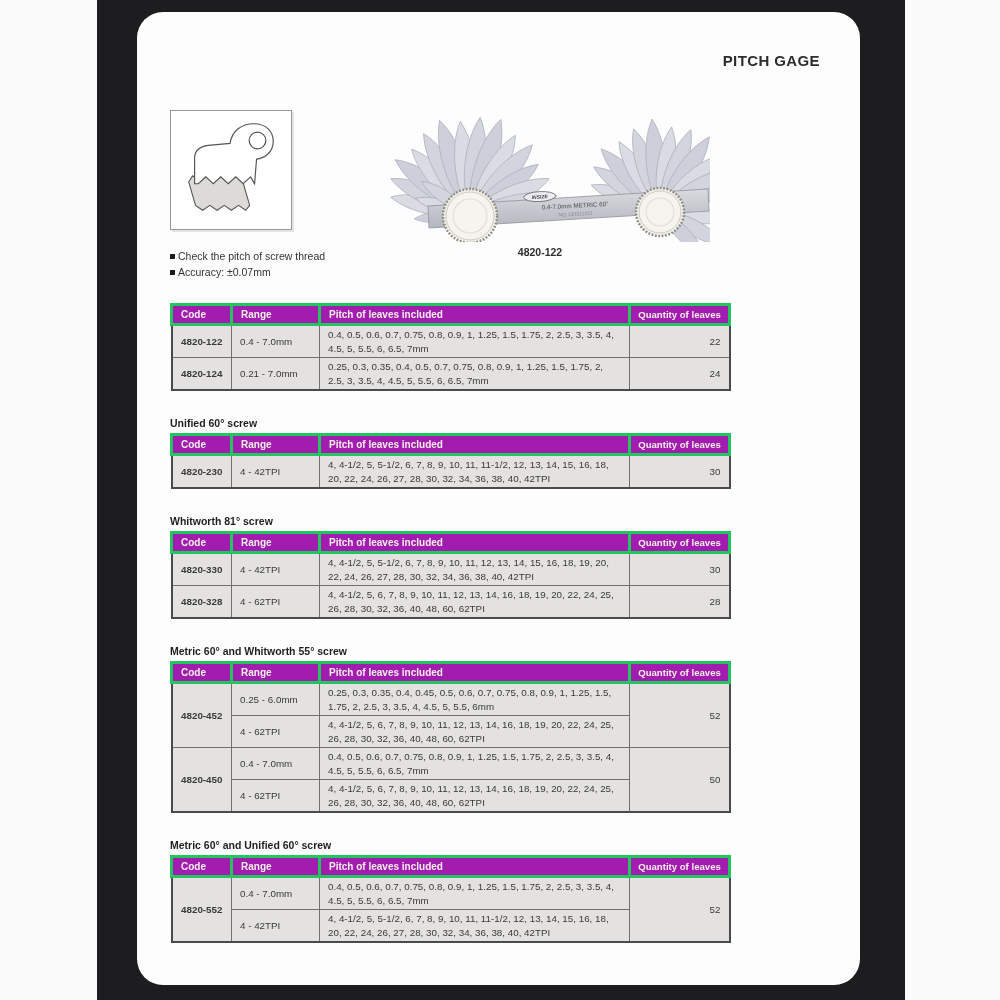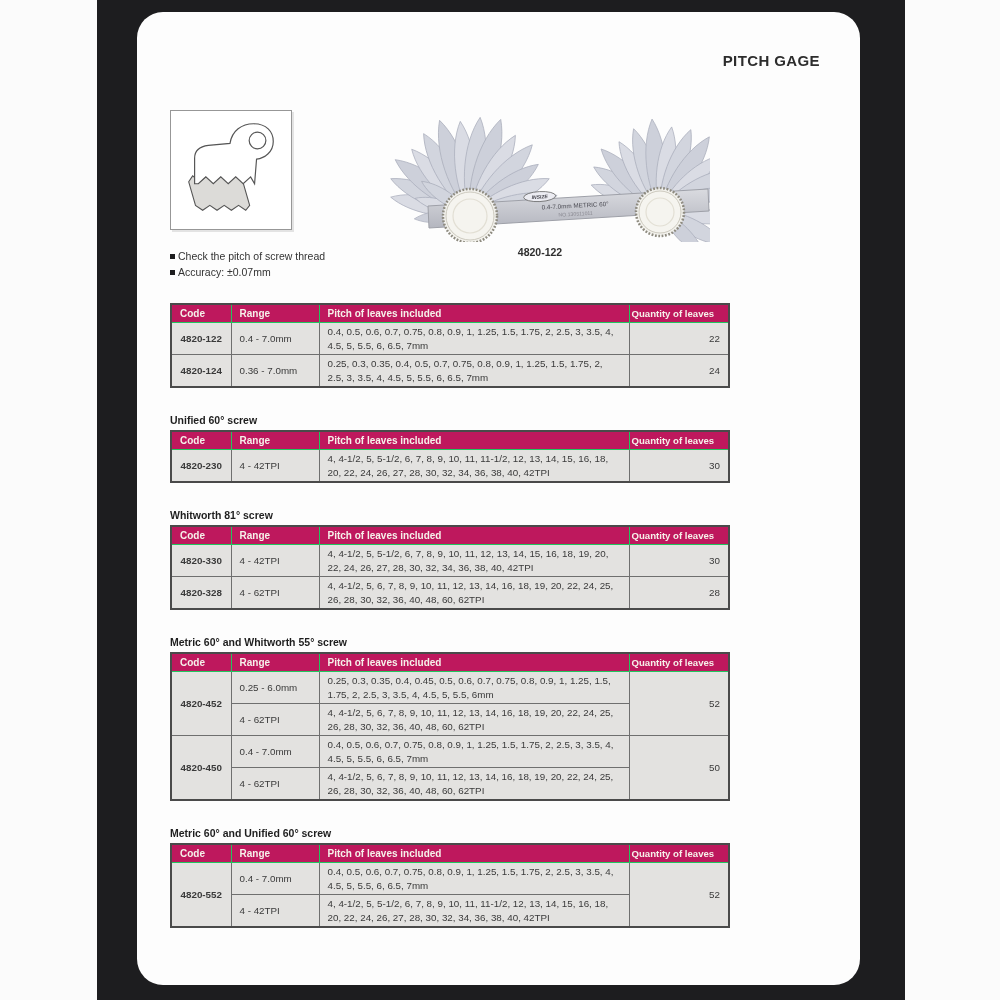--- a/index.html
+++ b/index.html
@@ -10,22 +10,22 @@
   .drawing-box{position:absolute;left:33px;top:98px;width:120px;height:118px;background:#fff;border:1px solid #979797;box-shadow:2px 2px 0 #e3e3e3;}
   .photo{position:absolute;left:233px;top:80px;width:340px;height:150px;}
   .caption{position:absolute;left:233px;top:234px;width:340px;text-align:center;font-size:10.5px;font-weight:bold;color:#2f2f2f;}
   .bullets{position:absolute;left:33px;top:236px;}
   .bullet{display:flex;align-items:center;gap:3px;font-size:10.5px;color:#333;line-height:16px;}
   .bullet .sq{width:5px;height:5px;background:#1d1d1f;flex:0 0 auto;}
   .tables{position:absolute;left:33px;top:291px;width:560px;}
   .section{margin:0 0 26px 0;}
   .section h3{margin:0 0 4px 0;font-size:10.5px;font-weight:bold;color:#1e1e1e;}
   table.spec{border-collapse:collapse;table-layout:fixed;width:558px;border:2px solid #4a4a4a;}
-  table.spec th{background:#be185d;color:#f6f1ea;font-size:10px;font-weight:bold;text-align:left;padding:3px 8px;border:1px solid #22c55e;white-space:nowrap;overflow:hidden;}
-  table.spec th.qtyh{padding:3px 2px;font-size:9.6px;}
+  table.spec th{background:#a21caf;color:#f6f1ea;font-size:10px;font-weight:bold;text-align:left;padding:3px 8px;border:3px solid #22c55e;white-space:nowrap;overflow:hidden;}
+  table.spec th.qtyh{text-align:center;padding:3px 2px;font-size:9.6px;}
   table.spec td{background:#e3e2e0;border:1px solid #6f6f6f;font-size:9.8px;color:#3a3a3a;padding:2px 8px;line-height:1.38;vertical-align:middle;}
   table.spec td.code{font-weight:bold;text-align:center;padding:2px 2px;}
   table.spec td.qty{text-align:right;}
   svg text{font-family:"Liberation Sans",sans-serif;}
 </style>
 </head>
 <body>
 
 <div class="stage">
   <div class="frame"></div>
@@ -135,21 +135,21 @@
             </thead>
             <tbody>
               <tr>
                 <td class="code" rowspan="1">4820-122</td>
                 <td>0.4 - 7.0mm</td>
                 <td>0.4, 0.5, 0.6, 0.7, 0.75, 0.8, 0.9, 1, 1.25, 1.5, 1.75, 2, 2.5, 3, 3.5, 4, 4.5, 5, 5.5, 6, 6.5, 7mm</td>
                 <td class="qty" rowspan="1">22</td>
               </tr>
               <tr>
                 <td class="code" rowspan="1">4820-124</td>
-                <td>0.36 - 7.0mm</td>
+                <td>0.21 - 7.0mm</td>
                 <td>0.25, 0.3, 0.35, 0.4, 0.5, 0.7, 0.75, 0.8, 0.9, 1, 1.25, 1.5, 1.75, 2, 2.5, 3, 3.5, 4, 4.5, 5, 5.5, 6, 6.5, 7mm</td>
                 <td class="qty" rowspan="1">24</td>
               </tr>
             </tbody>
           </table>
         </div>
         <div class="section">
           <h3>Unified 60° screw</h3>
           <table class="spec">
             <colgroup>

